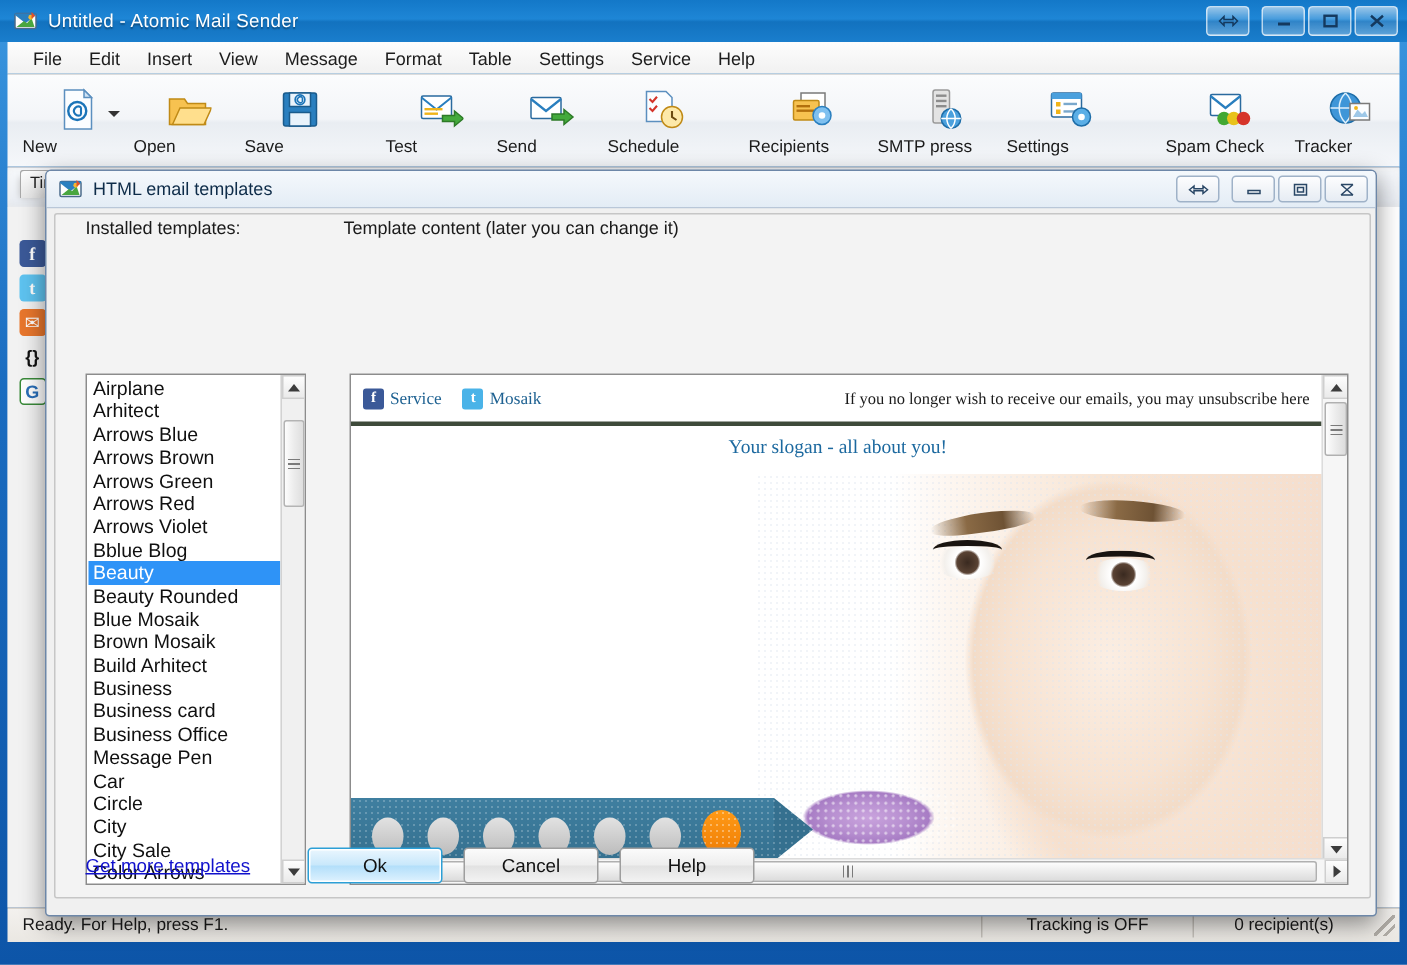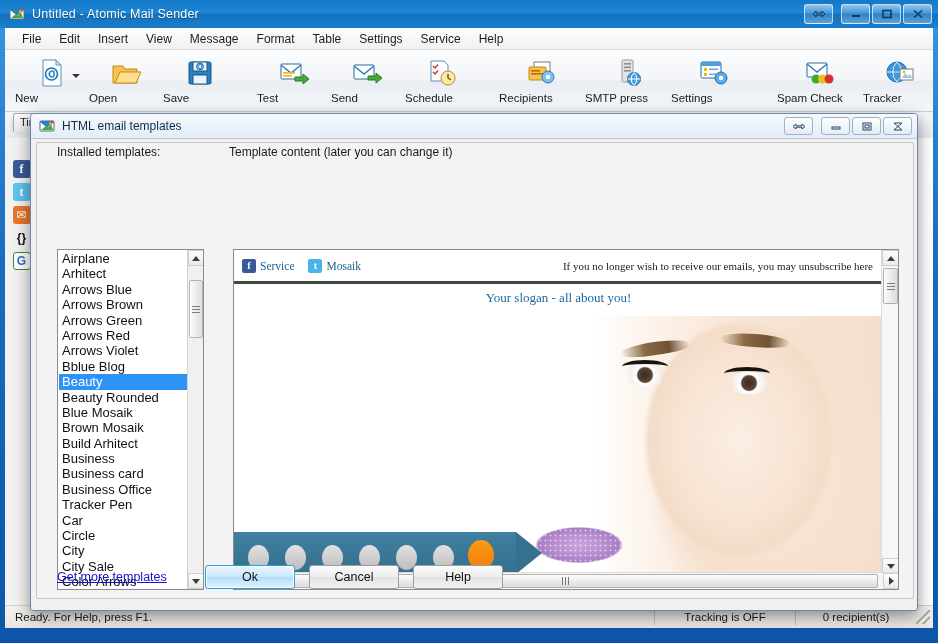--- a/index.html
+++ b/index.html
@@ -705,21 +705,21 @@
           <div class="li">Arrows Violet</div>
           <div class="li">Bblue Blog</div>
           <div class="li selected">Beauty</div>
           <div class="li">Beauty Rounded</div>
           <div class="li">Blue Mosaik</div>
           <div class="li">Brown Mosaik</div>
           <div class="li">Build Arhitect</div>
           <div class="li">Business</div>
           <div class="li">Business card</div>
           <div class="li">Business Office</div>
-          <div class="li">Tracker Pen</div>
+          <div class="li">Message Pen</div>
           <div class="li">Car</div>
           <div class="li">Circle</div>
           <div class="li">City</div>
           <div class="li">City Sale</div>
           <div class="li">Color Arrows</div>
 
         </div>
         <div id="list-scroll">
           <div class="sb-arrow-box top">
               <span class="arr-up"></span>

